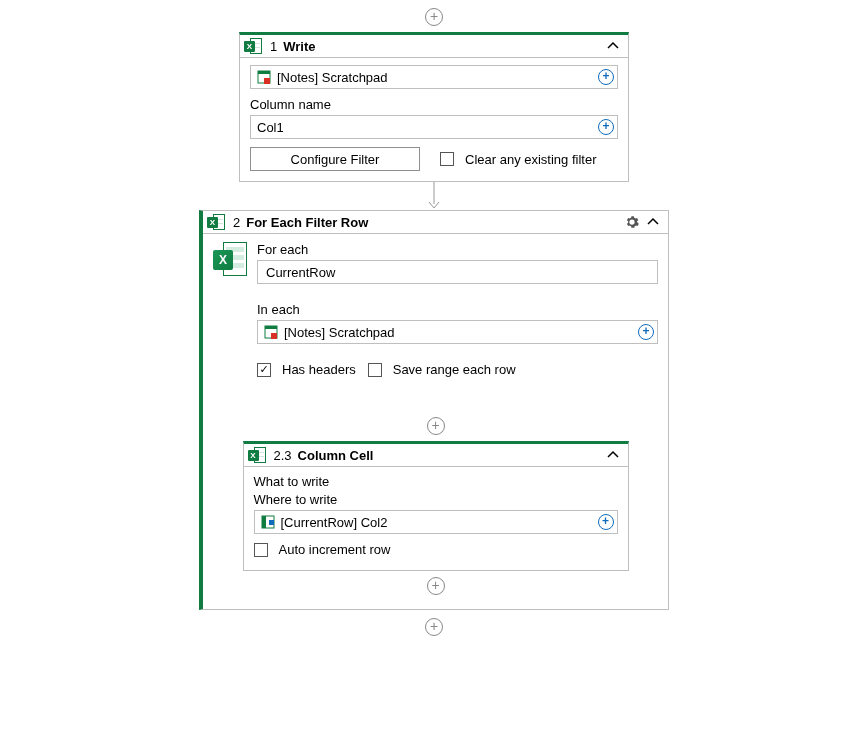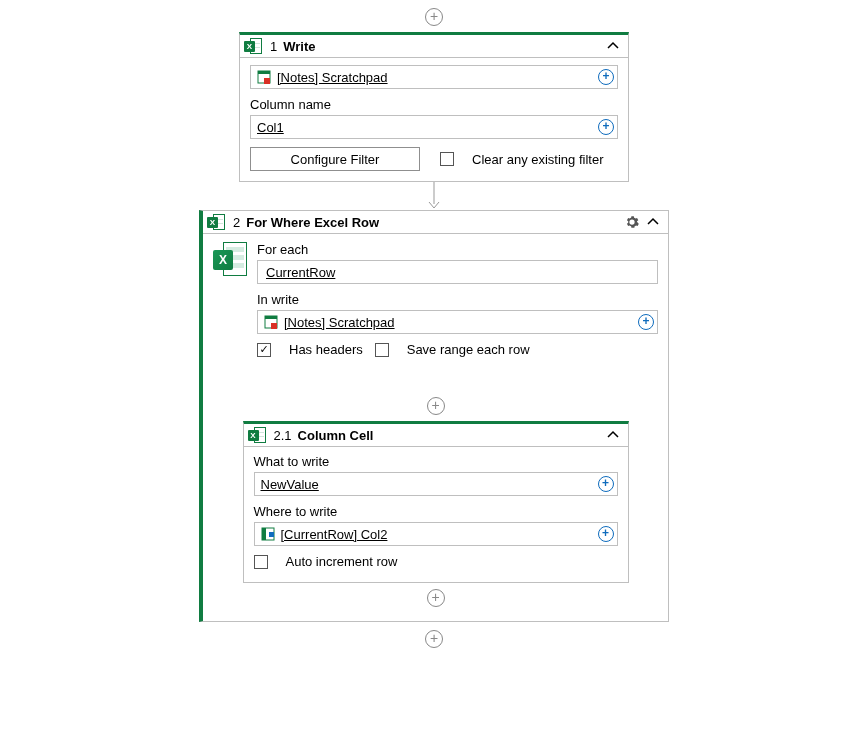--- a/index.html
+++ b/index.html
@@ -142,21 +142,20 @@
     position: relative;
     border: 1px solid #bfbfbf;
     height: 24px;
     display: flex;
     align-items: center;
     padding: 0 28px 0 6px;
     font-size: 13px;
     margin-bottom: 8px;
     background: #fff;
     cursor: text;
-    text-decoration: underline;
   }
   .field .plus-btn {
     position: absolute;
     right: 3px; top: 50%;
     transform: translateY(-50%);
     width: 16px; height: 16px;
     border: 1.5px solid #0f6cbd;
     border-radius: 50%;
     display: flex; align-items: center; justify-content: center;
     color: #0f6cbd;
@@ -183,21 +182,21 @@
     cursor: pointer;
   }
   .row2 {
     display: flex;
     align-items: center;
     gap: 20px;
   }
   .checkbox {
     display: inline-flex;
     align-items: center;
-    gap: 18px;
+    gap: 11px;
     cursor: pointer;
     font-size: 13px;
   }
   .checkbox .box {
     width: 14px; height: 14px;
     border: 1px solid #555;
     display: inline-flex;
     align-items: center;
     justify-content: center;
     background: #fff;
@@ -217,21 +216,21 @@
   .foreach-container {
     flex: 1;
     padding: 0 0 8px;
     display: flex;
     flex-direction: column;
   }
   
   .write-card { width: 386px; border-top: 3px solid #107c41; }
   .center { display: flex; justify-content: center; }
   .checks-row { display: flex; gap: 12px; margin-top: 2px; }
-  .field.compact { margin-bottom: 8px; }
+  .field.compact { margin-bottom: 18px; }
   .field input {
     border: none; outline: none;
     font-family: inherit; font-size: 13px;
     width: 100%;
     background: transparent;
   }
 </style>
 </head>
 <body>
 
@@ -292,21 +291,21 @@
       </svg>
   </div>
 
   <div class="card foreach-card">
     <div class="header">
       <span class="excel-icon">
         <span class="sheet"></span>
           <span class="badge">X</span>
       </span>
       <span class="num">2</span>
-      <span class="title">For Where Excel Row</span>
+      <span class="title">For Each Filter Row</span>
       <span class="spacer"></span>
       <span class="gear">
         <svg viewBox="0 0 16 16">
             <path d="M8 5a3 3 0 100 6 3 3 0 000-6zm6.4 3c0 .3 0 .6-.1.9l1.5 1.2-1.4 2.4-1.8-.6c-.5.4-1 .7-1.6.9l-.3 1.9H7.3l-.3-1.9c-.6-.2-1.1-.5-1.6-.9l-1.8.6-1.4-2.4 1.5-1.2c-.1-.3-.1-.6-.1-.9s0-.6.1-.9L2.2 5.9l1.4-2.4 1.8.6c.5-.4 1-.7 1.6-.9l.3-1.9h2.8l.3 1.9c.6.2 1.1.5 1.6.9l1.8-.6 1.4 2.4-1.5 1.2c.1.3.1.6.1.9z"></path>
           </svg>
       </span>
       <span class="chevron">
         <svg viewBox="0 0 12 12">
             <path d="M1 8 L6 3 L11 8" stroke="#000" stroke-width="1.5" fill="none"></path>
           </svg>
@@ -321,21 +320,21 @@
               <div class="row r2"></div>
               <div class="row r3"></div>
             </div>
           <div class="badge">X</div>
         </div>
         <div class="foreach-fields">
           <div class="label">For each</div>
           <div class="field compact" style="padding-right:6px">
             <input type="text" value="CurrentRow" style="">
           </div>
-          <div class="label">In write</div>
+          <div class="label">In each</div>
           <div class="field compact">
             <span class="range-icon">
               <svg viewBox="0 0 14 14">
                   <rect x="1" y="1" width="12" height="12" fill="none" stroke="#107c41" stroke-width="1"></rect>
                   <rect x="1" y="1" width="12" height="3" fill="#107c41"></rect>
                   <rect x="7" y="8" width="6" height="6" fill="#d93025"></rect>
                 </svg>
             </span>
             <span>[Notes] Scratchpad</span>
             <span class="plus-btn"></span>
@@ -360,35 +359,31 @@
         <span class="plus-circle"></span>
       </div>
 
       <div class="center">
         <div class="card write-card">
           <div class="header">
             <span class="excel-icon">
               <span class="sheet"></span>
                 <span class="badge">X</span>
             </span>
-            <span class="num">2.1</span>
+            <span class="num">2.3</span>
             <span class="title">Column Cell</span>
             <span class="spacer"></span>
             <span class="chevron">
               <svg viewBox="0 0 12 12">
                   <path d="M1 8 L6 3 L11 8" stroke="#000" stroke-width="1.5" fill="none"></path>
                 </svg>
             </span>
           </div>
           <div class="body">
             <div class="label">What to write</div>
-            <div class="field">
-              <span>NewValue</span>
-              <span class="plus-btn"></span>
-            </div>
             <div class="label">Where to write</div>
             <div class="field">
               <span class="range-icon">
                 <svg viewBox="0 0 14 14">
                     <rect x="1" y="1" width="12" height="12" fill="none" stroke="#107c41" stroke-width="1"></rect>
                     <rect x="1" y="1" width="4" height="12" fill="#107c41"></rect>
                     <rect x="8" y="5" width="5" height="5" fill="#0f6cbd"></rect>
                   </svg>
               </span>
               <span>[CurrentRow] Col2</span>

